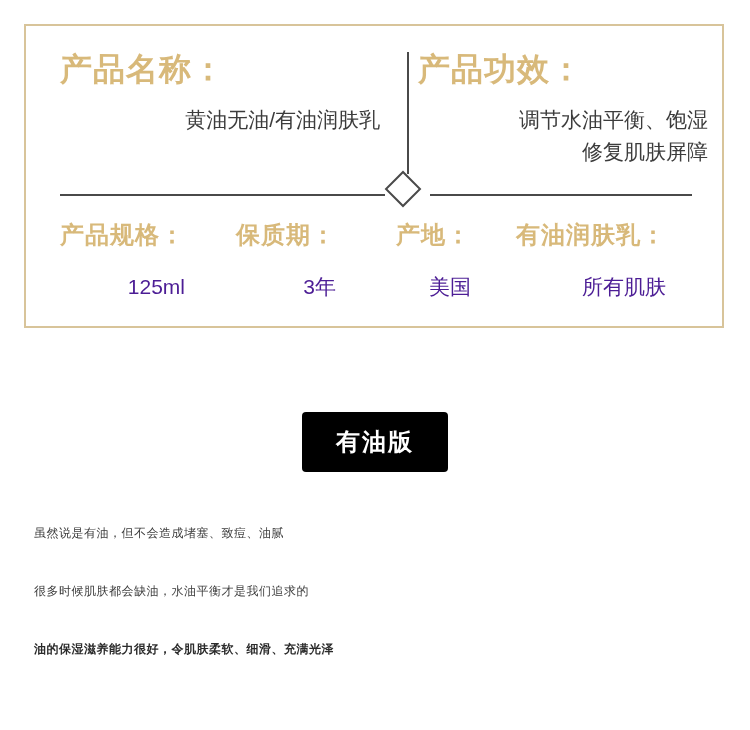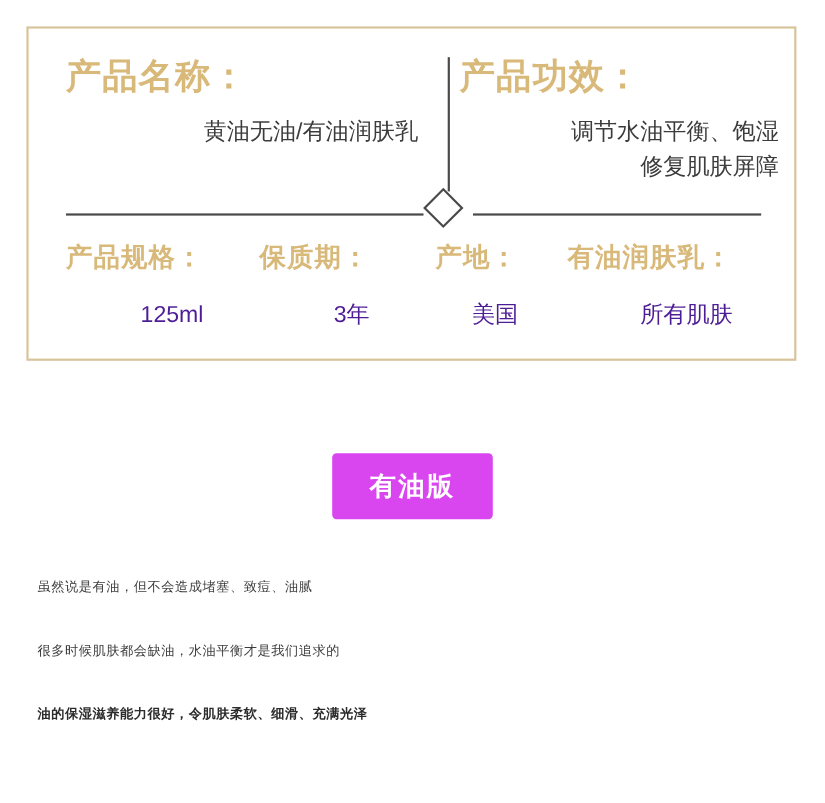--- a/index.html
+++ b/index.html
@@ -146,21 +146,21 @@
   
   .badge-wrap {
     position: absolute;
     left: 0;
     top: 412px;
     width: 750px;
     text-align: center;
   }
   .badge {
     display: inline-block;
-    background: #d946ef;
+    background: #000000;
     color: #ffffff;
     font-size: 24px;
     font-weight: bold;
     letter-spacing: 2px;
     padding: 14px 34px;
     border-radius: 4px;
   }
 
   
   .para-block {

